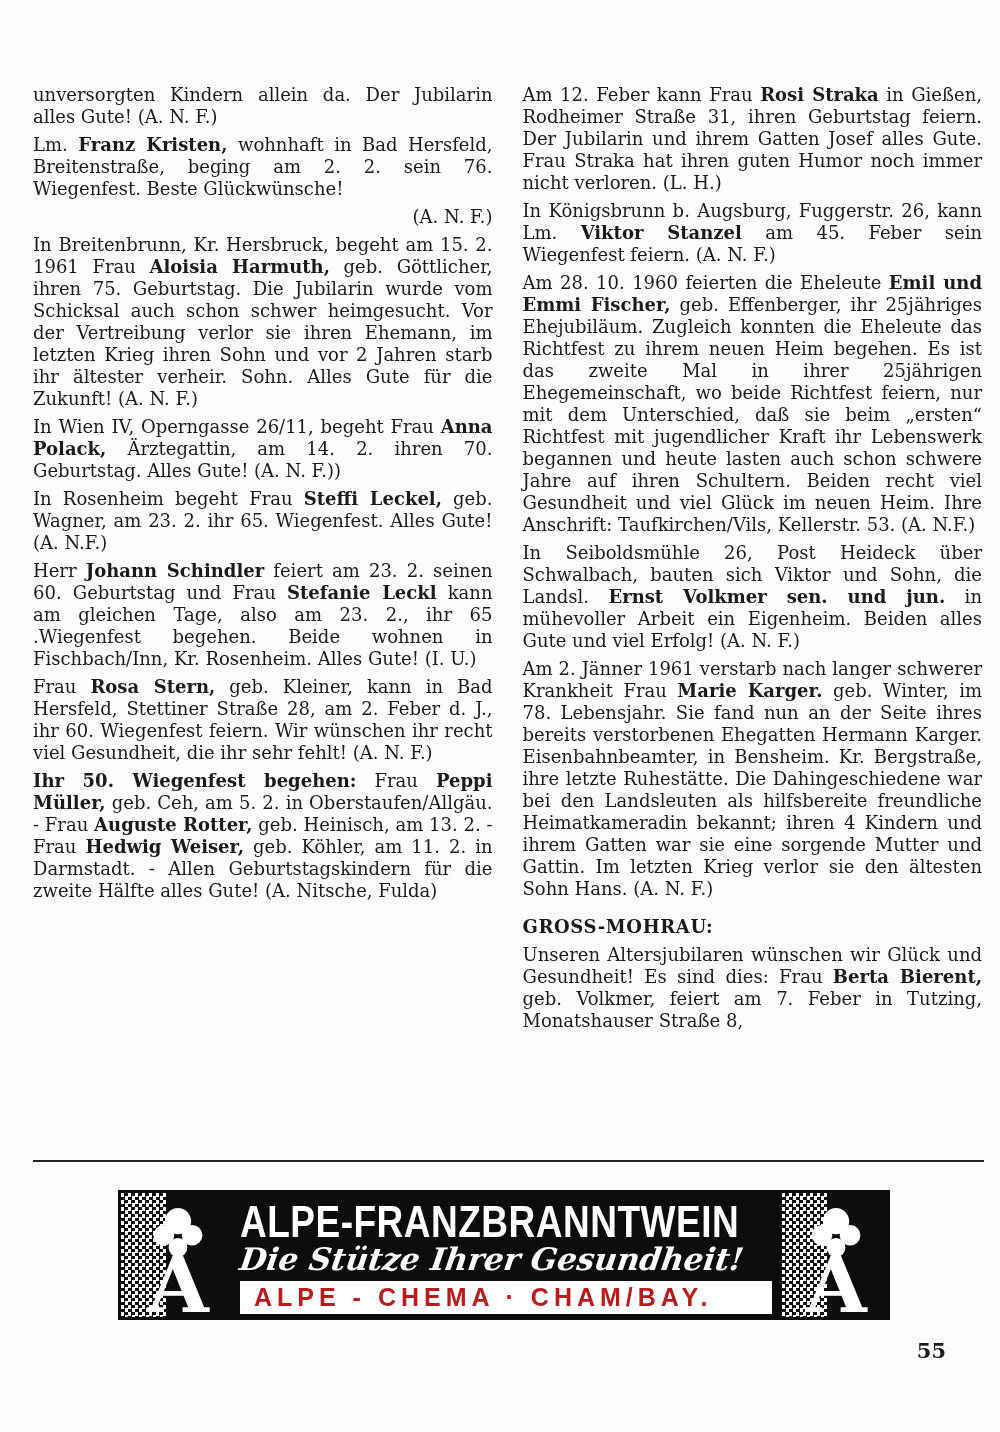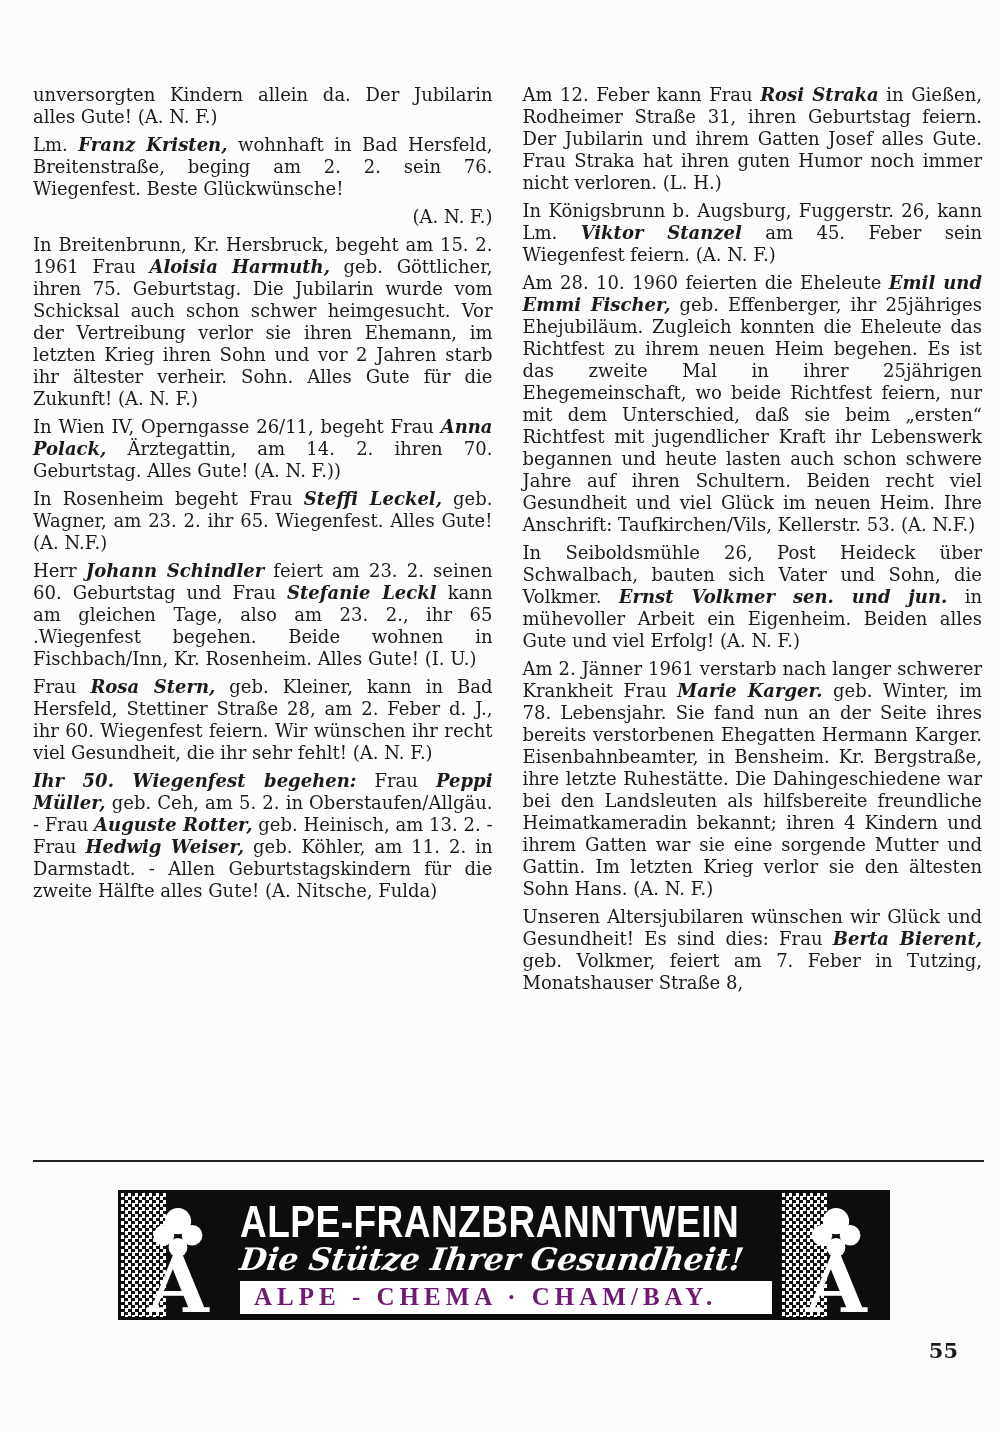--- a/index.html
+++ b/index.html
@@ -14,21 +14,21 @@
   }
   .page{width:1000px;height:1432px;position:relative;}
   .columns{
     display:flex;gap:30px;
     padding:84px 18px 0 33px;
     height:1076px;box-sizing:content-box;
     overflow:hidden;
   }
   .col{flex:1;font-size:18px;line-height:22px;text-align:justify;}
   .para{margin:0 0 6px 0;text-align:justify;}
-  .para b{font-weight:bold;font-style:italic;}
+  .para b{font-weight:bold;}
   .para.heading{font-weight:bold;letter-spacing:0.6px;}
   .divider{
     height:2px;background:#222;
     margin:0 16px 0 33px;
   }
   .ad{
     position:relative;
     margin:28px 0 0 118px;
     width:772px;height:130px;
     background:var(--ad-bg);
@@ -58,29 +58,29 @@
   }
   .ad-slogan{
     color:var(--ad-text);
     font-family:"DejaVu Serif", serif;
     font-style:italic;font-weight:bold;
     font-size:31px;line-height:1;white-space:nowrap;
     transform:skewX(-8deg);
     margin:2px 0;
   }
   .ad-footer{
-    background:#fff;color:#701a75;
-    font-family:Liberation Serif, serif;
+    background:#fff;color:#b91c1c;
+    font-family:Liberation Sans, sans-serif;
     font-weight:bold;font-size:25px;line-height:1.15;
     letter-spacing:5px;white-space:nowrap;
     padding:2px 14px;
   }
   .page-num{
     text-align:right;
-    padding-right:42px;
+    padding-right:54px;
     margin-top:18px;
     font-size:21px;font-weight:bold;
   }
 </style>
 </head>
 <body>
 
 <div class="page">
 
   <div class="columns">
@@ -92,22 +92,23 @@
         <p class="para"><span>In Wien IV, Operngasse 26/11, begeht Frau </span><b>Anna Polack,</b><span> Ärztegattin, am 14. 2. ihren 70. Geburtstag. Alles Gute! (A. N. F.))</span></p>
         <p class="para"><span>In Rosenheim begeht Frau </span><b>Steffi Leckel,</b><span> geb. Wagner, am 23. 2. ihr 65. Wiegenfest. Alles Gute! (A. N.F.)</span></p>
         <p class="para"><span>Herr </span><b>Johann Schindler</b><span> feiert am 23. 2. seinen 60. Geburtstag und Frau </span><b>Stefanie Leckl</b><span> kann am gleichen Tage, also am 23. 2., ihr 65 .Wiegenfest begehen. Beide wohnen in Fischbach/Inn, Kr. Rosenheim. Alles Gute! (I. U.)</span></p>
         <p class="para"><span>Frau </span><b>Rosa Stern,</b><span> geb. Kleiner, kann in Bad Hersfeld, Stettiner Straße 28, am 2. Feber d. J., ihr 60. Wiegenfest feiern. Wir wünschen ihr recht viel Gesundheit, die ihr sehr fehlt! (A. N. F.)</span></p>
         <p class="para"><b>Ihr 50. Wiegenfest begehen:</b><span> Frau </span><b>Peppi Müller,</b><span> geb. Ceh, am 5. 2. in Oberstaufen/Allgäu. - Frau </span><b>Auguste Rotter,</b><span> geb. Heinisch, am 13. 2. - Frau </span><b>Hedwig Weiser,</b><span> geb. Köhler, am 11. 2. in Darmstadt. - Allen Geburtstagskindern für die zweite Hälfte alles Gute! (A. Nitsche, Fulda)</span></p>
       </div>
     <div class="col">
         <p class="para"><span>Am 12. Feber kann Frau </span><b>Rosi Straka</b><span> in Gießen, Rodheimer Straße 31, ihren Geburtstag feiern. Der Jubilarin und ihrem Gatten Josef alles Gute. Frau Straka hat ihren guten Humor noch immer nicht verloren. (L. H.)</span></p>
         <p class="para"><span>In Königsbrunn b. Augsburg, Fuggerstr. 26, kann Lm. </span><b>Viktor Stanzel</b><span> am 45. Feber sein Wiegenfest feiern. (A. N. F.)</span></p>
         <p class="para"><span>Am 28. 10. 1960 feierten die Eheleute </span><b>Emil und Emmi Fischer,</b><span> geb. Effenberger, ihr 25jähriges Ehejubiläum. Zugleich konnten die Eheleute das Richtfest zu ihrem neuen Heim begehen. Es ist das zweite Mal in ihrer 25jährigen Ehegemeinschaft, wo beide Richtfest feiern, nur mit dem Unterschied, daß sie beim „ersten“ Richtfest mit jugendlicher Kraft ihr Lebenswerk begannen und heute lasten auch schon schwere Jahre auf ihren Schultern. Beiden recht viel Gesundheit und viel Glück im neuen Heim. Ihre Anschrift: Taufkirchen/Vils, Kellerstr. 53. (A. N.F.)</span></p>
-        <p class="para"><span>In Seiboldsmühle 26, Post Heideck über Schwalbach, bauten sich Vater und Sohn, die Volkmer. </span><b>Ernst Volkmer sen. und jun.</b><span> in mühevoller Arbeit ein Eigenheim. Beiden alles Gute und viel Erfolg! (A. N. F.)</span></p>
+        <p class="para"><span>In Seiboldsmühle 26, Post Heideck über Schwalbach, bauten sich Viktor und Sohn, die Landsl. </span><b>Ernst Volkmer sen. und jun.</b><span> in mühevoller Arbeit ein Eigenheim. Beiden alles Gute und viel Erfolg! (A. N. F.)</span></p>
         <p class="para"><span>Am 2. Jänner 1961 verstarb nach langer schwerer Krankheit Frau </span><b>Marie Karger.</b><span> geb. Winter, im 78. Lebensjahr. Sie fand nun an der Seite ihres bereits verstorbenen Ehegatten Hermann Karger. Eisenbahnbeamter, in Bensheim. Kr. Bergstraße, ihre letzte Ruhestätte. Die Dahingeschiedene war bei den Landsleuten als hilfsbereite freundliche Heimatkameradin bekannt; ihren 4 Kindern und ihrem Gatten war sie eine sorgende Mutter und Gattin. Im letzten Krieg verlor sie den ältesten Sohn Hans. (A. N. F.)</span></p>
+        <p class="para heading" style="margin-top: 16px;"><b>GROSS-MOHRAU:</b></p>
         <p class="para"><span>Unseren Altersjubilaren wünschen wir Glück und Gesundheit! Es sind dies: Frau </span><b>Berta Bierent,</b><span> geb. Volkmer, feiert am 7. Feber in Tutzing, Monatshauser Straße 8,</span></p>
       </div>
   </div>
 
   <div class="divider"></div>
 
   <div class="ad">
     <div class="checker checker-left"></div>
     <div class="checker checker-right"></div>
 

